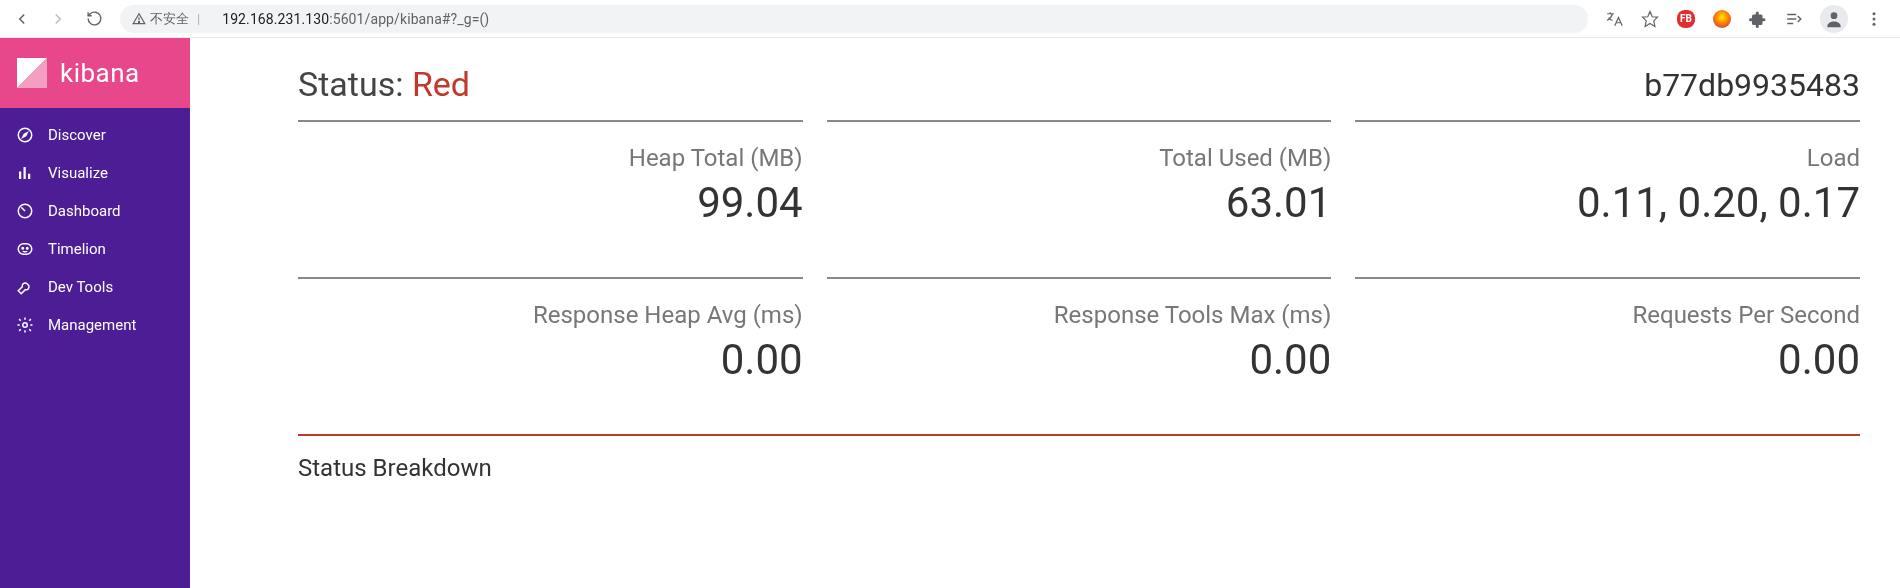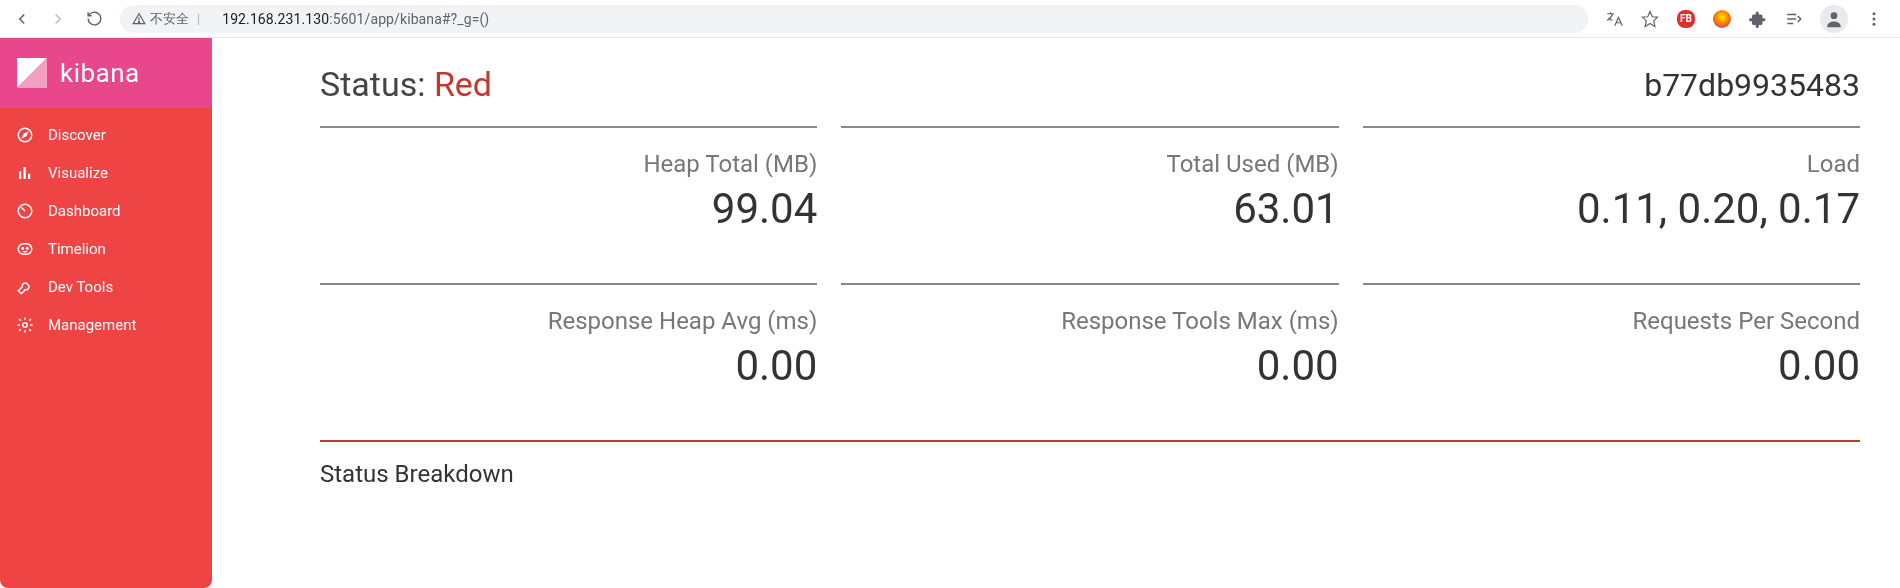--- a/index.html
+++ b/index.html
@@ -15,32 +15,32 @@
     .addr .host { color: #202124; }
     .addr .path { color: #5f6368; }
     .chrome-icons { display: flex; align-items: center; gap: 16px; padding: 0 8px 0 4px; color: #5f6368; }
     .chrome-icon { width: 20px; height: 20px; display:flex; align-items:center; justify-content:center; }
     .fb-badge { width:18px; height:18px; background:#e02f2f; color:#fff; font-size:10px; font-weight:700; display:flex; align-items:center; justify-content:center; border-radius:8px; }
     .flame { width:18px; height:18px; border-radius:50%; background: radial-gradient(circle at 50% 40%, #ffea00, #ff6a00 55%, #7b2ff7 100%); }
     .avatar { width:28px; height:28px; border-radius:50%; background:#e8eaed; display:flex; align-items:center; justify-content:center; color:#5f6368;}
 
     
     .app { display: flex; height: calc(588px - 38px); }
-    .sidebar { width: 212px; background: #ef4444; display: flex; flex-direction: column; border-radius: 8px; }
+    .sidebar { width: 190px; background: #4c1d95; display: flex; flex-direction: column; }
     .brand { height: 70px; background: #e8478b; display: flex; align-items: center; padding: 0 14px; gap: 10px; }
     .brand-logo { width: 36px; height: 36px; position: relative; }
     .brand-logo svg { width:36px; height:36px; display:block; }
     .brand-name { color: #fff; font-size: 26px; font-weight: 400; letter-spacing: .5px; }
 
     .nav { padding: 8px 0; }
     .nav-item { display: flex; align-items: center; gap: 14px; padding: 10px 16px; color: #fff; font-size: 15px; cursor: pointer; }
     .nav-item .icon { width: 18px; height: 18px; display:flex; align-items:center; justify-content:center; color:#fff; }
 
     .main { flex: 1; padding: 26px 40px 0 108px; }
-    .status-row { display: flex; align-items: baseline; justify-content: space-between; margin-bottom: 22px; }
+    .status-row { display: flex; align-items: baseline; justify-content: space-between; margin-bottom: 16px; }
     .status-title { font-size: 34px; color: #444; font-weight: 400; }
     .status-value { color: #c0392b; }
     .node-id { font-size: 32px; color: #333; }
 
     .metrics { display: grid; grid-template-columns: 1fr 1fr 1fr; gap: 24px; }
     .metric { border-top: 2px solid #888; padding: 22px 0 26px; text-align: right; }
     .metric-label { font-size: 24px; color: #777; font-weight: 400; margin-bottom: 6px; }
     .metric-value { font-size: 42px; color: #333; }
     .metric.full { grid-column: 1 / -1; border-top: 2px solid #c0392b; padding: 18px 0 0; text-align: left; }
     .breakdown-title { font-size: 24px; color: #333; }

